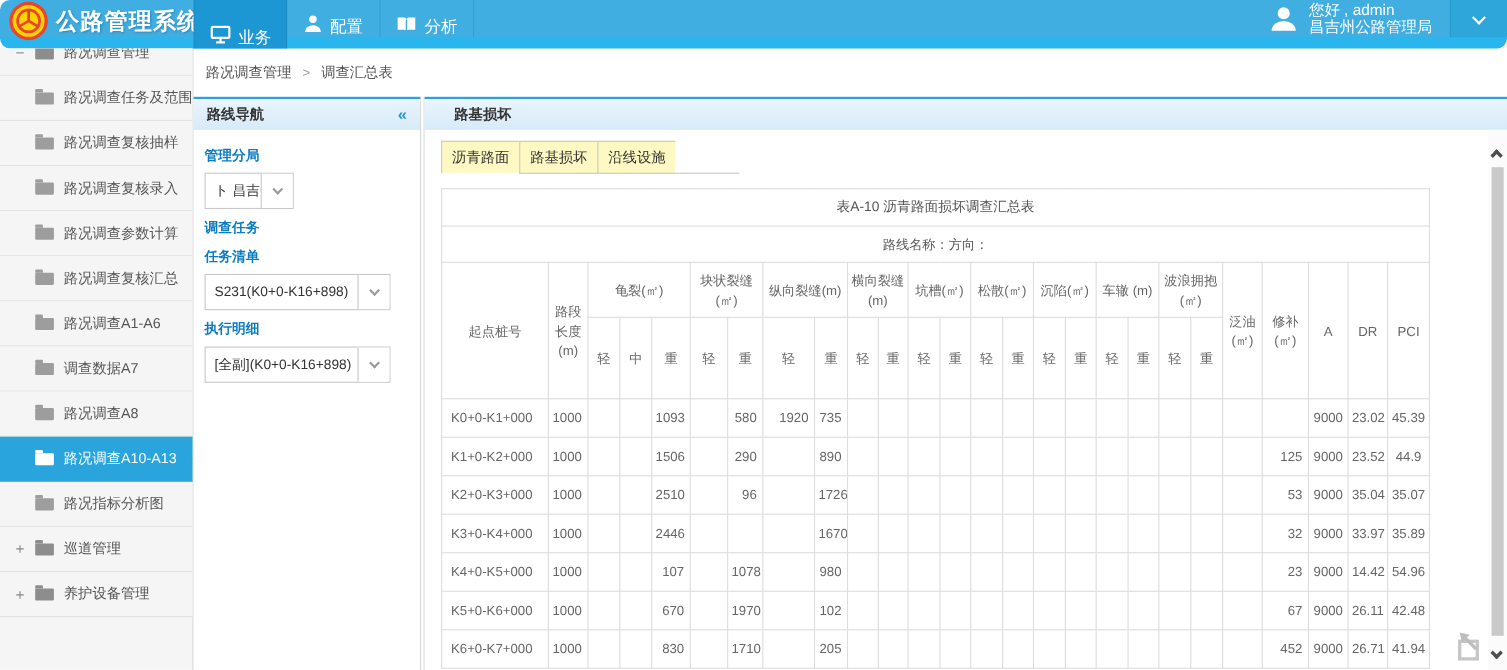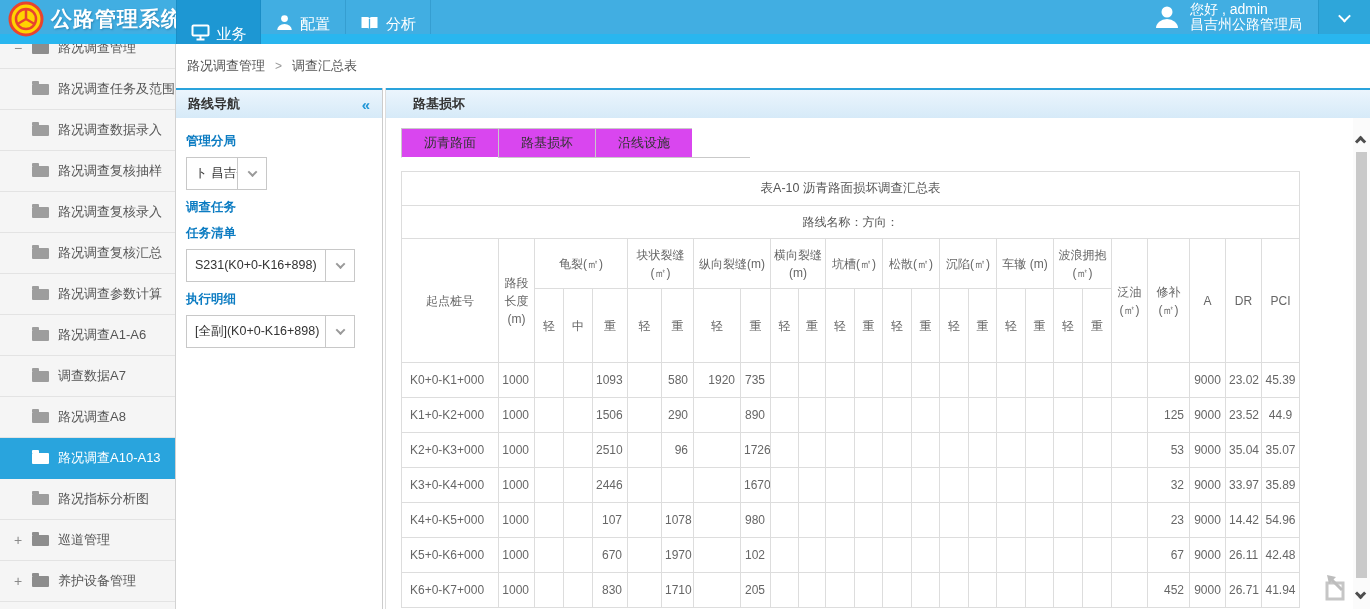--- a/index.html
+++ b/index.html
@@ -1,21 +1,21 @@
 <!DOCTYPE html>
 <html><head>
 <meta charset="utf-8">
 <style>
   * { margin:0; padding:0; box-sizing:border-box; }
   body { font-family:"Liberation Sans","DejaVu Sans",sans-serif; background:#fff; }
   .app { position:relative; width:1370px; height:609px; overflow:hidden; background:#fff; }
 
   
   .topbar { position:relative; height:44px;
-    background:linear-gradient(to bottom,#41aee2 0,#41aee2 34px,#29b6ef 34px,#29b6ef 44px); }
+    background:linear-gradient(to bottom,#41aee2 0,#41aee2 34px,#29b6ef 34px,#29b6ef 44px);border-radius:9px; }
   .brand { position:absolute; left:8px; top:0; height:38px; display:flex; align-items:center; gap:7px; }
   .brand-title { color:#fff; font-size:21px; font-weight:bold; letter-spacing:1px;
     text-shadow:1px 1px 2px rgba(0,60,100,.35); }
   .topnav { position:absolute; left:176px; top:0; height:44px; display:flex; }
   .topnav-item { width:85px; height:34px; display:flex; align-items:flex-end; justify-content:center;
     gap:7px; color:#fff; font-size:15px; cursor:pointer; border-right:1px solid rgba(20,110,160,.25); }
   .topnav-item:first-child { border-left:1px solid rgba(20,110,160,.25); }
   .topnav-item.active { height:44px; background:#1d97d3; }
   .user { position:absolute; right:52px; top:0; height:34px; display:flex; align-items:center;
     gap:9px; padding-right:16px; }
@@ -70,21 +70,21 @@
 
   .panel-gap { width:2px; background:#fff; }
 
   
   .data-panel { flex:1; background:#fff; border-left:1px solid #ddd; display:flex; flex-direction:column;
     position:relative; min-width:0; }
   .data-panel .panel-header { padding-left:27px; }
   .data-body { position:relative; padding:10px 0 0 15px; flex:1; overflow:hidden; }
 
   .tabstrip { display:flex; height:30px; }
-  .tab { padding:0 22px; line-height:28px; font-size:13px; color:#333; background:#d946ef;
+  .tab { padding:0 9px; line-height:28px; font-size:13px; color:#333; background:#fef9c3;
     border-top:1px solid #c9c9c9; border-left:1px solid #c9c9c9; border-bottom:1px solid #c9c9c9; cursor:pointer; }
   .tab:last-of-type { border-right:1px solid #c9c9c9; }
   .tab.active { border-bottom-color:#fff; }
   .tab-filler { width:58px; border-bottom:1px solid #c9c9c9; }
 
   table.grid { border-collapse:collapse; table-layout:fixed; width:898px; margin-top:13px; }
   .grid th, .grid td { border:1px solid #ddd; font-weight:normal; color:#666; font-size:12px;
     text-align:center; vertical-align:middle; padding:2px 3px; overflow:hidden; }
   .grid .t-title td { height:34px; font-size:12.5px; color:#555; }
   .grid .t-sub td { height:33px; color:#555; }
@@ -170,49 +170,42 @@
           <div class="s-inner">
             <span class="s-marker"></span>
             <span class="folder"></span>
             <span>路况调查任务及范围</span>
           </div>
         </div>
         <div class="s-item   ">
           <div class="s-inner">
             <span class="s-marker"></span>
             <span class="folder"></span>
-            <span>路况调查数据录入</span>
-          </div>
-        </div>
-        <div class="s-item   ">
-          <div class="s-inner">
-            <span class="s-marker"></span>
-            <span class="folder"></span>
             <span>路况调查复核抽样</span>
           </div>
         </div>
         <div class="s-item   ">
           <div class="s-inner">
             <span class="s-marker"></span>
             <span class="folder"></span>
             <span>路况调查复核录入</span>
           </div>
         </div>
         <div class="s-item   ">
           <div class="s-inner">
             <span class="s-marker"></span>
             <span class="folder"></span>
+            <span>路况调查参数计算</span>
+          </div>
+        </div>
+        <div class="s-item   ">
+          <div class="s-inner">
+            <span class="s-marker"></span>
+            <span class="folder"></span>
             <span>路况调查复核汇总</span>
-          </div>
-        </div>
-        <div class="s-item   ">
-          <div class="s-inner">
-            <span class="s-marker"></span>
-            <span class="folder"></span>
-            <span>路况调查参数计算</span>
           </div>
         </div>
         <div class="s-item   ">
           <div class="s-inner">
             <span class="s-marker"></span>
             <span class="folder"></span>
             <span>路况调查A1-A6</span>
           </div>
         </div>
         <div class="s-item   ">

